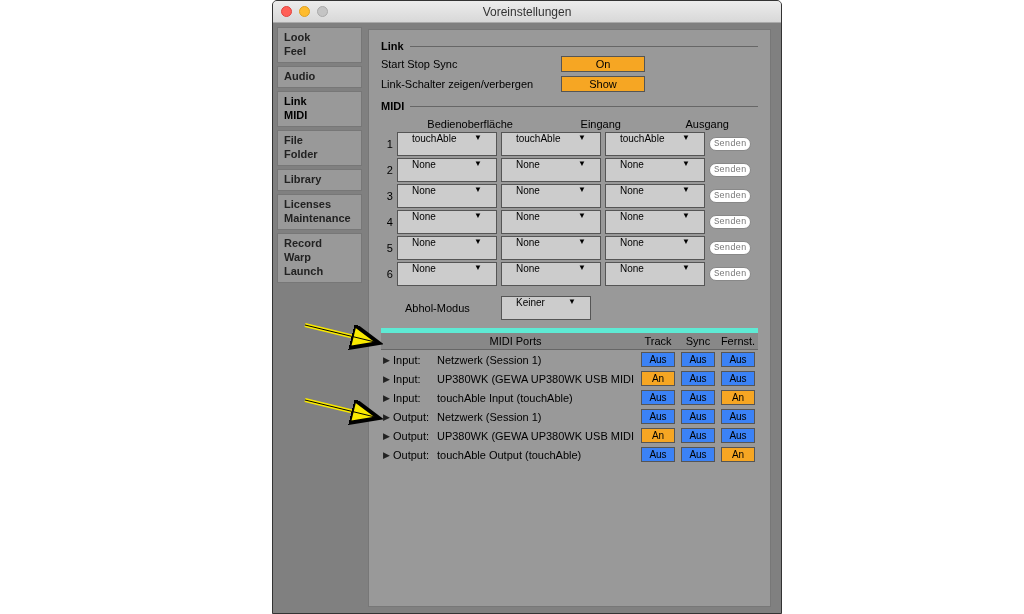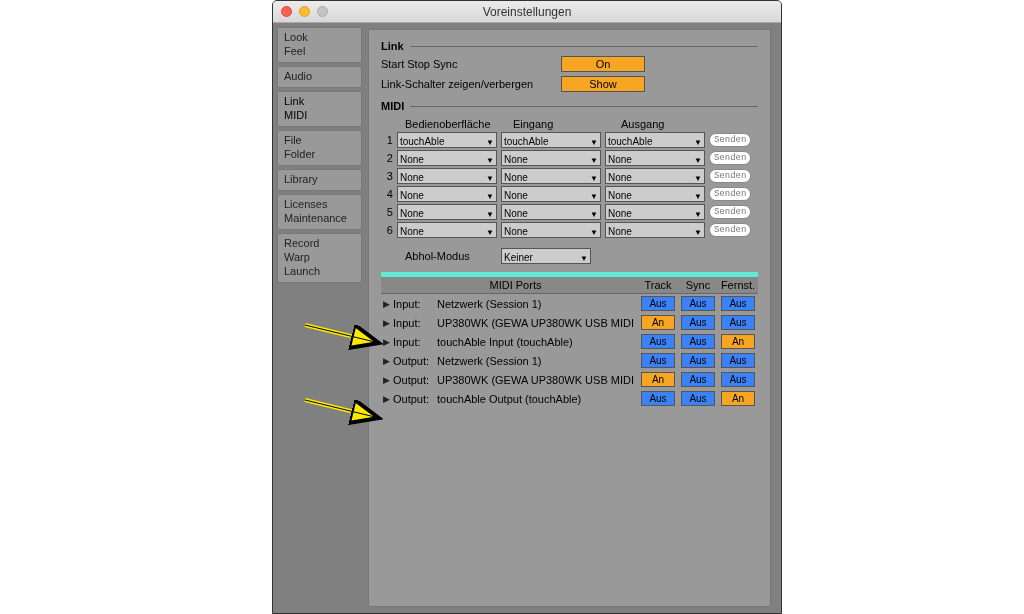--- a/index.html
+++ b/index.html
@@ -61,21 +61,21 @@
   }
   .sidegroup {
     background: #999;
     border: 1px solid #777;
     padding: 2px 6px 4px 6px;
     color: #222;
     font-size: 11px;
     line-height: 14px;
   }
   .sidegroup.active { color: #000; font-weight: bold; }
-  .sidegroup div { font-weight: normal; }
+  .sidegroup div { font-weight: bold; }
   .content {
     flex: 1;
     padding: 6px 10px 6px 6px;
     color: #000;
   }
   .panel {
     background: #999;
     border: 1px solid #777;
     padding: 10px 12px 12px 12px;
     height: 100%;
@@ -106,41 +106,42 @@
     background: #f6a623;
     color: #000;
     display: inline-block;
   }
   .colhead {
     display: flex;
     padding-left: 24px;
     margin-top: 6px;
     margin-bottom: 2px;
     font-size: 11px;
+    text-align: right;
   }
   .colhead span:nth-child(1){ width:108px; }
   .colhead span:nth-child(2){ width:108px; }
   .colhead span:nth-child(3){ width:108px; }
   .slotrow {
     display: flex;
     align-items: center;
     margin: 2px 0;
   }
   .slotnum { width: 16px; text-align: right; padding-right: 4px; font-size: 11px; }
   .select {
     width: 100px;
-    height: 16px;
+    height: 24px;
     margin-right: 4px;
     background: #ccc;
     border: 1px solid #555;
     font-size: 10px;
-    padding: 0 2px;
+    padding: 0 14px;
     position: relative;
     display: flex;
-    align-items: flex-end;
+    align-items: flex-start;
     justify-content: space-between;
   }
   .select .arrow {
     font-size: 8px;
   }
   .sendbtn {
     font-size: 9px;
     color: #777;
     border: 1px solid #888;
     border-radius: 8px;

